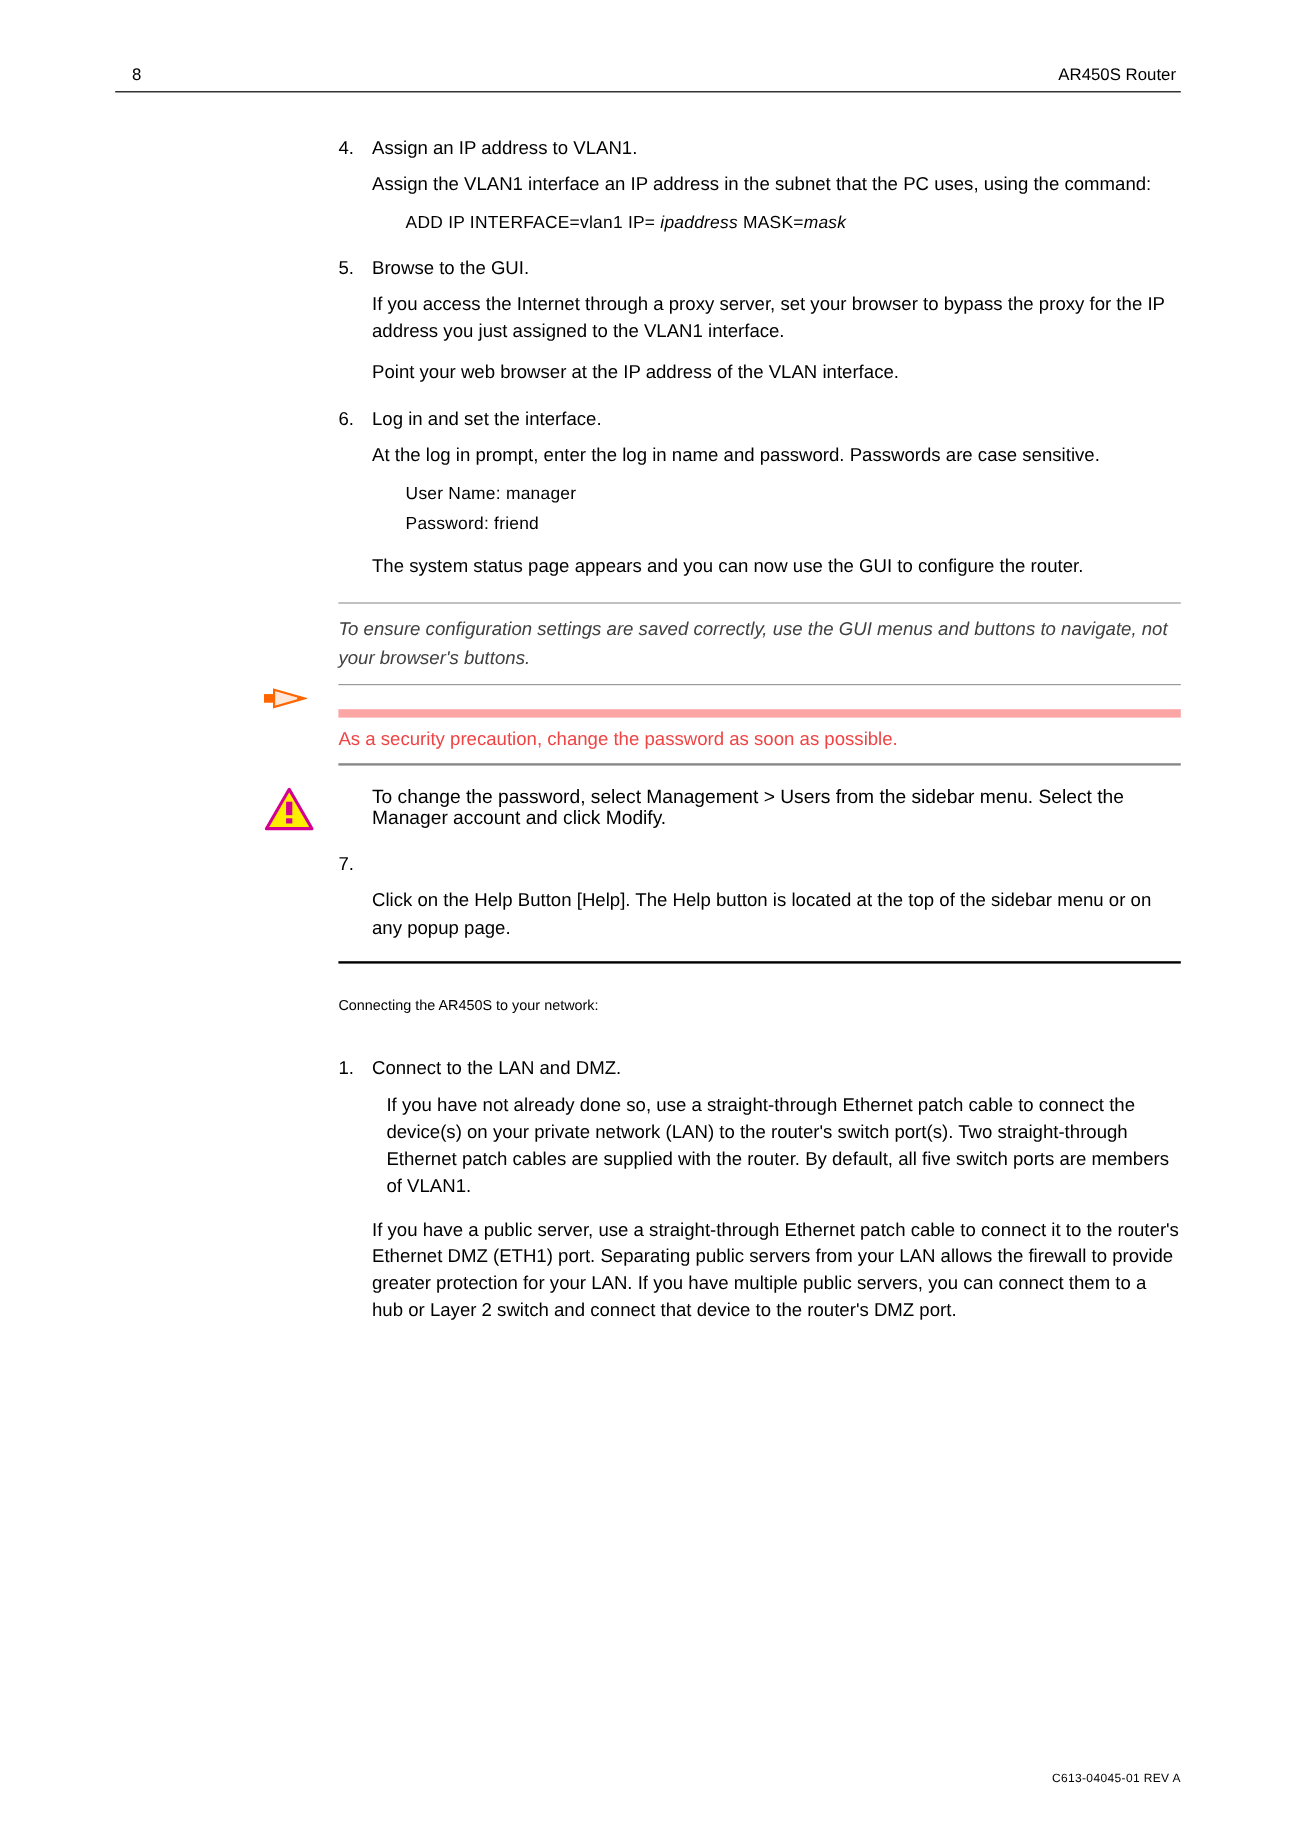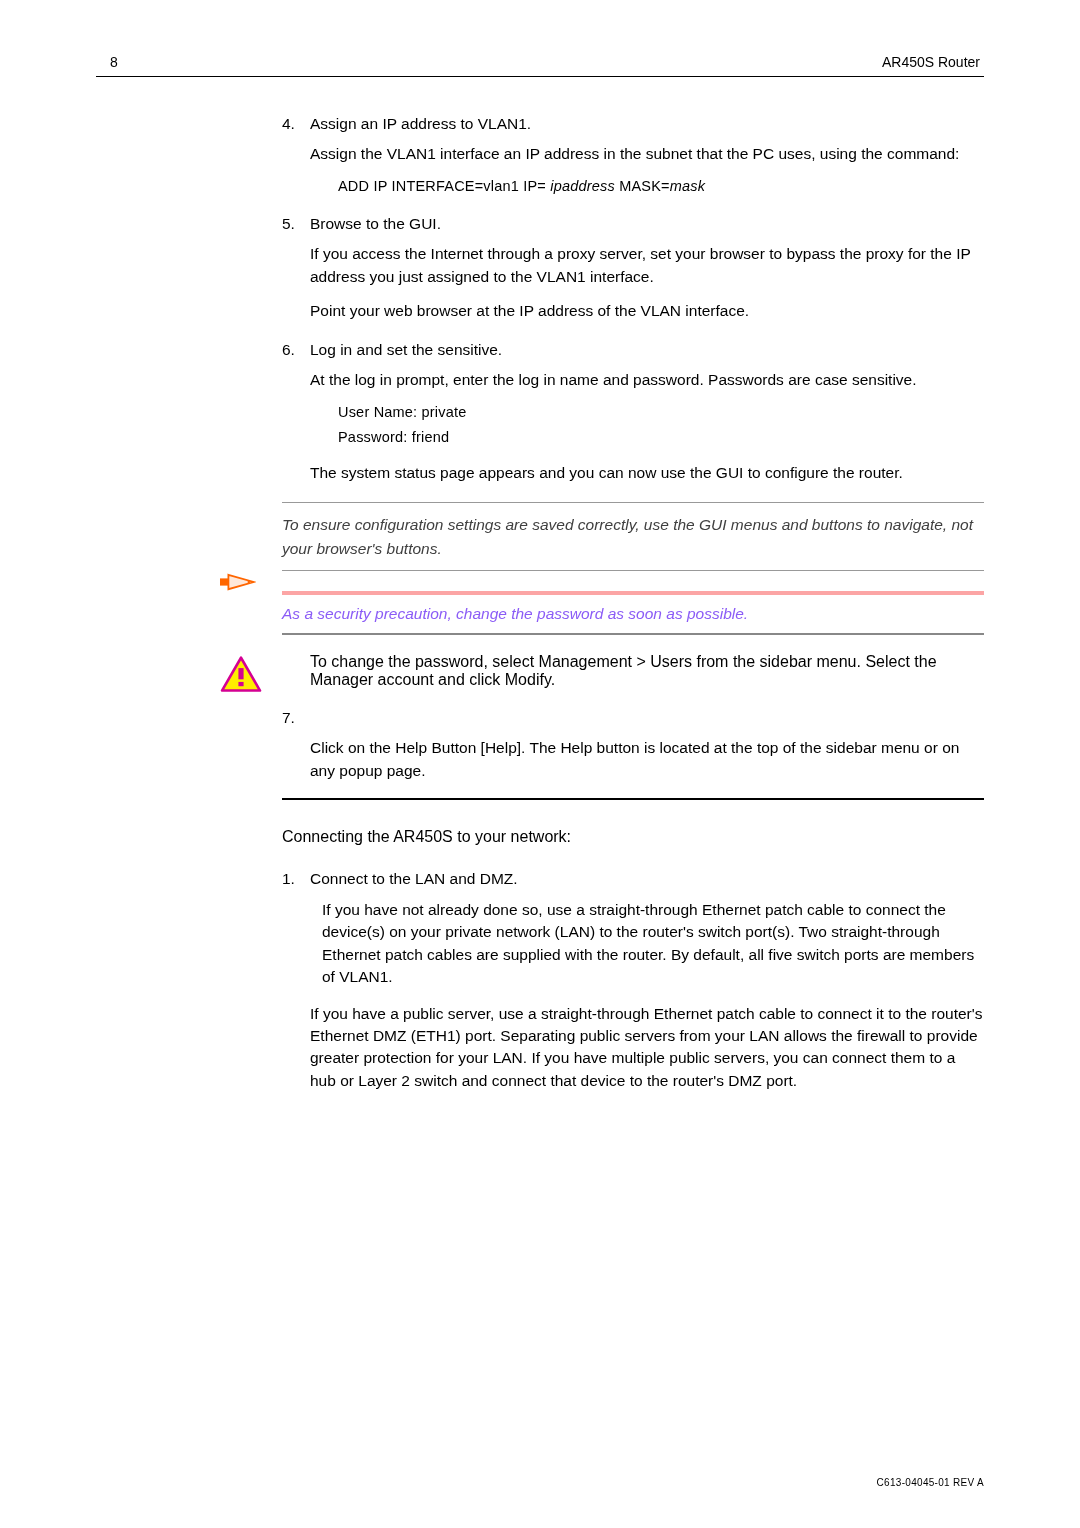--- a/index.html
+++ b/index.html
@@ -62,46 +62,45 @@
     border-top: 1px solid #999;
     border-bottom: 1px solid #999;
     font-style: italic;
     color: #404040;
     padding: 10px 0;
     margin: 18px 0 20px 0;
     font-size: 15.5px;
     line-height: 1.5;
   }
   .caution-block {
-    border-top: 4px solid #fca5a5;
+    border-top: 7px solid #fca5a5;
     border-bottom: 2px solid #888;
-    font-style: italic;
-    color: #8b5cf6;
+    color: #ef4444;
     padding: 10px 0;
     margin: 10px 0 18px 0;
     font-size: 15.5px;
   }
   .icon-holder {
     position: absolute;
     left: 220px;
     width: 44px;
   }
   h1.section-title {
     font-size: 28px;
     font-weight: normal;
     margin: 40px 0 4px 0;
   }
   .section-rule {
     border: none;
     border-top: 2px solid #000;
     margin: 4px 0 28px 0;
   }
   .subhead {
-    font-size: 16px;
-    margin: 0 0 22px 0;
+    font-size: 12px;
+    margin: 0 0 35px 0;
   }
   .footer {
     position: absolute;
     right: 96px;
     bottom: 40px;
     font-size: 10px;
     letter-spacing: 0.3px;
   }
   .hand-icon {
     width: 36px; height: 24px;
@@ -162,25 +161,25 @@
       </div>
       <div class="step-body">
         <p style="margin:0 0 12px 0;">If you access the Internet through a proxy server, set your browser to bypass the proxy for the IP address you just assigned to the VLAN1 interface.</p>
         <p style="margin:0 0 10px 0;">Point your web browser at the IP address of the VLAN interface.</p>
       </div>
     </div>
 
     <div class="step">
       <div class="step-row">
         <span class="step-num">6.</span>
-        <span>Log in and set the sensitive.</span>
+        <span>Log in and set the interface.</span>
       </div>
       <div class="step-body">
         <p style="margin:0 0 1px 0;">At the log in prompt, enter the log in name and password. Passwords are case sensitive.</p>
-        <div class="cmd" style="margin-bottom:4px; padding-left:28px;">User Name:   private</div>
+        <div class="cmd" style="margin-bottom:4px; padding-left:28px;">User Name:   manager</div>
         <div class="cmd" style="margin-top:4px; padding-left:28px;">Password:   friend</div>
         <p style="margin:10px 0 0 0;">The system status page appears and you can now use the GUI to configure the router.</p>
       </div>
     </div>
 
     <div class="note-block">To ensure configuration settings are saved correctly, use the GUI menus and buttons to navigate, not your browser's buttons.</div>
 
     <div class="caution-block">As a security precaution, change the password as soon as possible.</div>
 
     <div class="step-body" style="margin-bottom:18px;">

